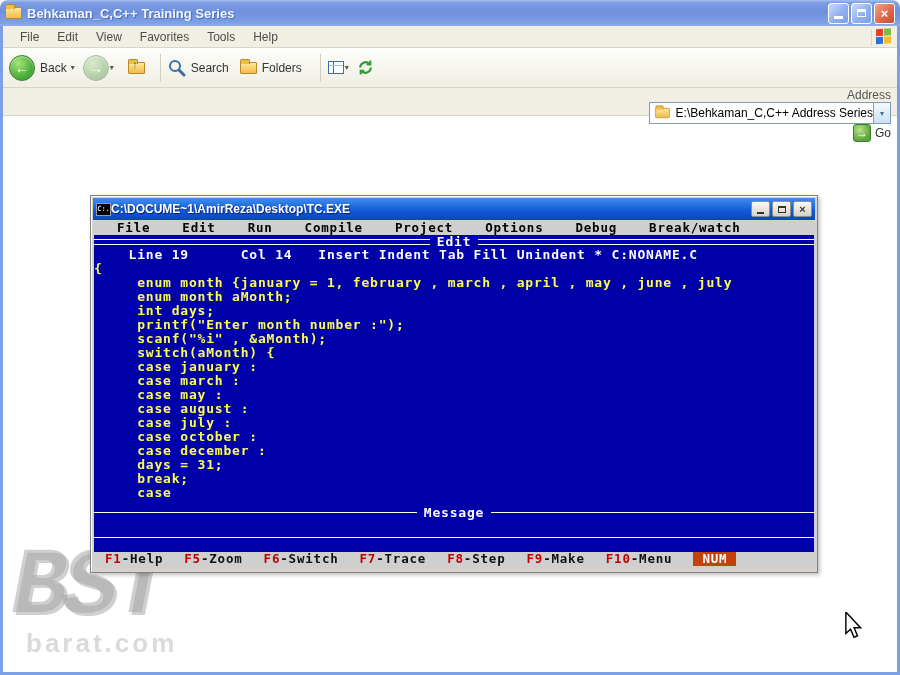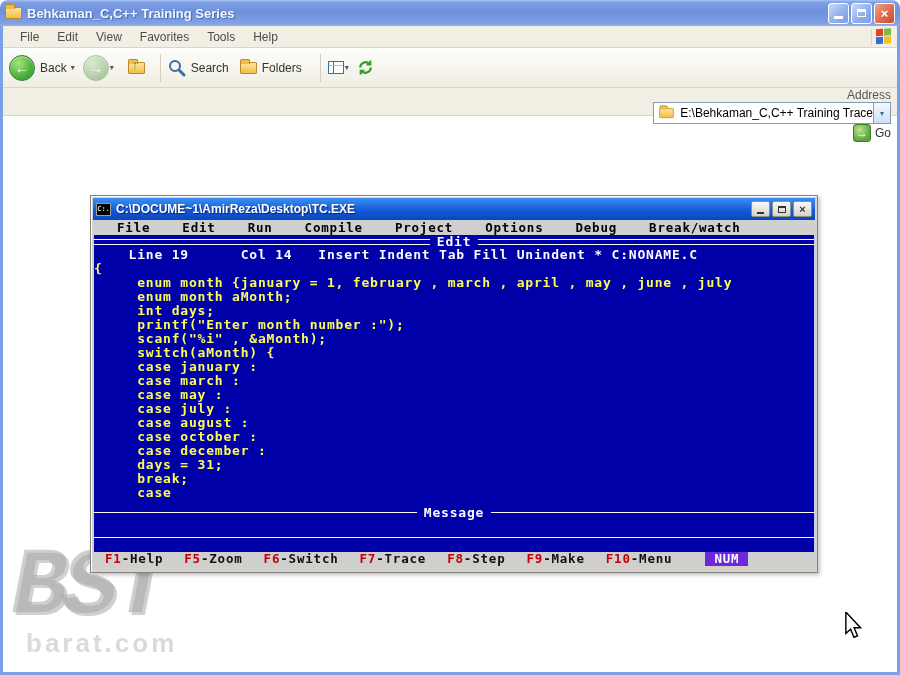--- a/index.html
+++ b/index.html
@@ -84,21 +84,21 @@
 
   
   .dos-window { position:absolute; left:90px; top:195px; width:728px; height:378px;
     background:#D6D2CA; border:1px solid #808080; padding:2px;
     box-shadow:inset 1px 1px 0 #FFFFFF, 2px 2px 4px rgba(0,0,0,.25); z-index:2; }
   .dos-titlebar { height:22px; background:linear-gradient(180deg,#3C90F0,#1257D6 60%,#0A46BE);
     display:flex; align-items:center; padding:0 3px; }
   .dos-ico { width:15px; height:13px; background:#000; border:1px solid #9A9A9A;
     color:#CFCFCF; font:bold 7px "DejaVu Sans Mono", monospace;
     display:flex; align-items:center; justify-content:center; }
-  .dos-title { color:#fff; font-size:12px; font-weight:bold; margin-left:5px; flex:1;
+  .dos-title { color:#fff; font-size:12px; font-weight:bold; flex:1;
     white-space:nowrap; overflow:hidden; text-shadow:1px 1px 1px rgba(0,0,40,.6); }
   .dos-btn { width:19px; height:16px; background:linear-gradient(180deg,#FBF9F5,#D6D2C9);
     border:1px solid #8F8F8F; border-radius:2px; margin-left:2px;
     display:flex; align-items:center; justify-content:center;
     font:bold 11px "Liberation Sans", sans-serif; color:#333; }
   .dos-minbar { width:7px; height:2px; background:#333; margin-top:7px; }
   .dos-restore { width:8px; height:7px; border:1px solid #333; border-top-width:2px; }
 
   .tc-screen { height:348px; background:#0000A8; display:flex; flex-direction:column;
     font-family:"DejaVu Sans Mono", monospace; font-weight:bold; font-size:13px;
@@ -118,21 +118,21 @@
   .msg-top { height:13px; display:flex; align-items:center; }
   .sgl { flex:1; height:1px; background:#FCFCFC; }
   .msg-body { height:19px; border-bottom:1px solid #FCFCFC; }
   .tc-spacer { height:12px; }
   .tc-fkeys { height:16px; background:#CFCFCF; display:flex; align-items:flex-start;
     padding:0 12px; font-size:12.5px; }
   .fkey { margin-right:21px; white-space:nowrap; }
   .fkey .k { color:#C40000; }
   .fkey .l { color:#111; }
   .fkey .l::before { content:"-"; color:#111; }
-  .num-badge { background:#6d28d9; color:#FCFCFC; padding:0 9px; margin-left:12px; }
+  .num-badge { background:#c2410c; color:#FCFCFC; padding:0 9px; }
 
   
   .cursor { position:absolute; left:844px; top:612px; z-index:10; }
 </style>
 </head>
 <body>
 
 <div class="titlebar">
   <span class="folder-ico"></span>
   <span class="tb-title">Behkaman_C,C++ Training Series</span>
@@ -203,21 +203,21 @@
         <path d="M13 8a5 5 0 0 1-8.5 3.5" stroke="#2E9E2E" fill="none" stroke-width="2"></path>
         <path d="M3.5 14.5V11h3.5" fill="none" stroke="#2E9E2E" stroke-width="2"></path>
       </svg>
     </div>
   </div>
 
   <div class="addressbar">
     <span>Address</span>
     <div class="addr-combo">
       <span class="folder-ico" style="transform:scale(.85);"></span>
-      <span class="addr-text">E:\Behkaman_C,C++ Training Trace</span>
+      <span class="addr-text">E:\Behkaman_C,C++ Address Series</span>
       <span class="addr-drop">▾</span>
     </div>
     <div class="go-wrap">
       <span class="go-ico">→</span>
       <span>Go</span>
     </div>
   </div>
 
   <div class="content"></div>
 </div>
@@ -265,22 +265,22 @@
         <div class="code-line">{</div>
         <div class="code-line">     enum month {january = 1, february , march , april , may , june , july</div>
         <div class="code-line">     enum month aMonth;</div>
         <div class="code-line">     int days;</div>
         <div class="code-line">     printf("Enter month number :");</div>
         <div class="code-line">     scanf("%i" , &amp;aMonth);</div>
         <div class="code-line">     switch(aMonth) {</div>
         <div class="code-line">     case january :</div>
         <div class="code-line">     case march :</div>
         <div class="code-line">     case may :</div>
+        <div class="code-line">     case august :</div>
         <div class="code-line">     case july :</div>
-        <div class="code-line">     case august :</div>
         <div class="code-line">     case october :</div>
         <div class="code-line">     case december :</div>
         <div class="code-line">     days = 31;</div>
         <div class="code-line">     break;</div>
         <div class="code-line">     case</div>
       </div>
 
       <div class="message-window">
         <div class="msg-top">
           <span class="sgl"></span>

